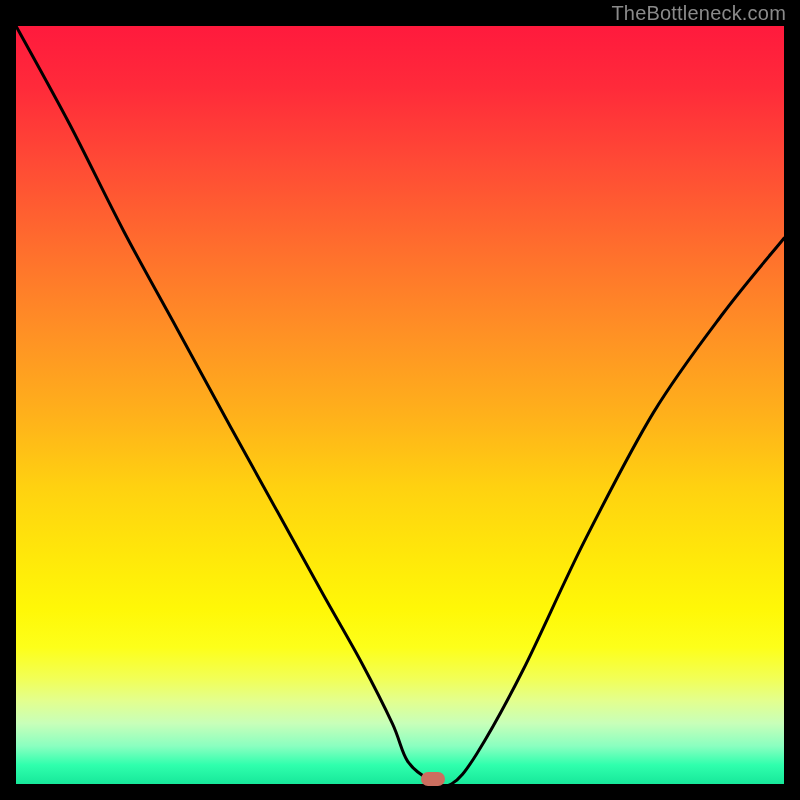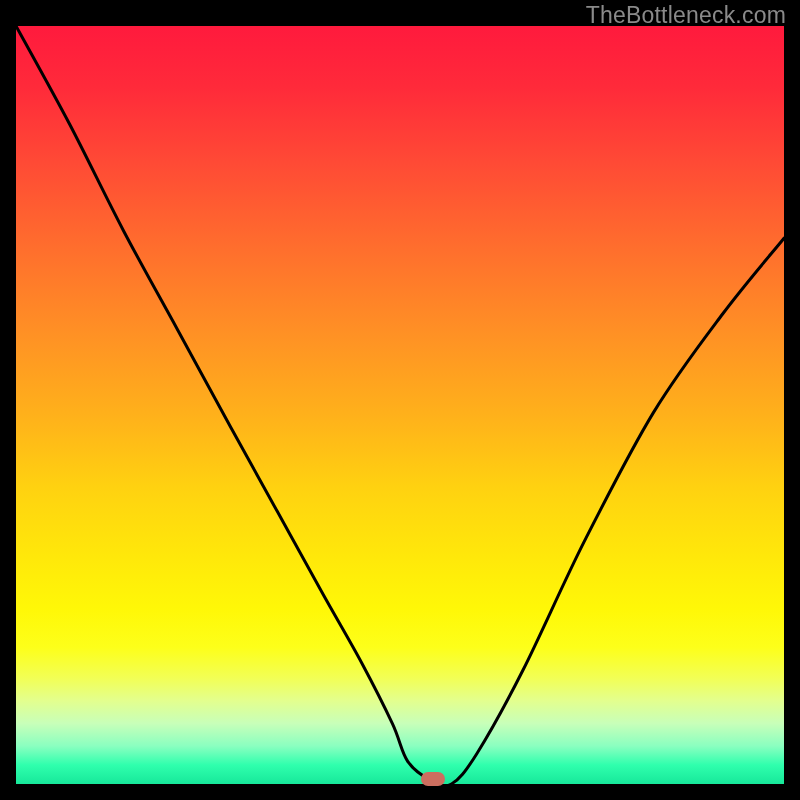--- a/index.html
+++ b/index.html
@@ -57,21 +57,21 @@
     height: 14px;
     border-radius: 8px;
     background: #cc6e5f;
   }
   .watermark {
     position: absolute;
     top: 2px;
     right: 14px;
     color: #8a8a8a;
     font-family: Arial, Helvetica, sans-serif;
-    font-size: 23px;
+    font-size: 20px;
     letter-spacing: 0.2px;
   }
 </style>
 </head>
 <body>
 
 <div class="frame">
   <div class="plot"></div>
 
   <svg class="curve" viewBox="0 0 768 758">

